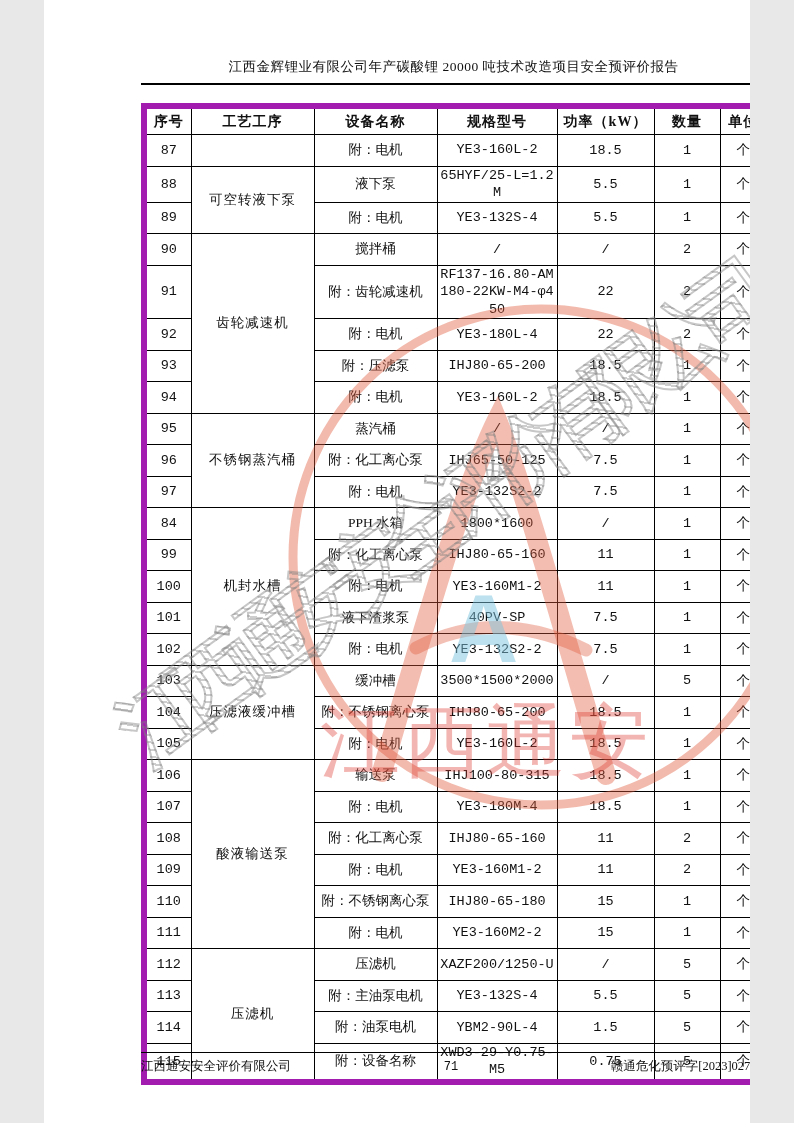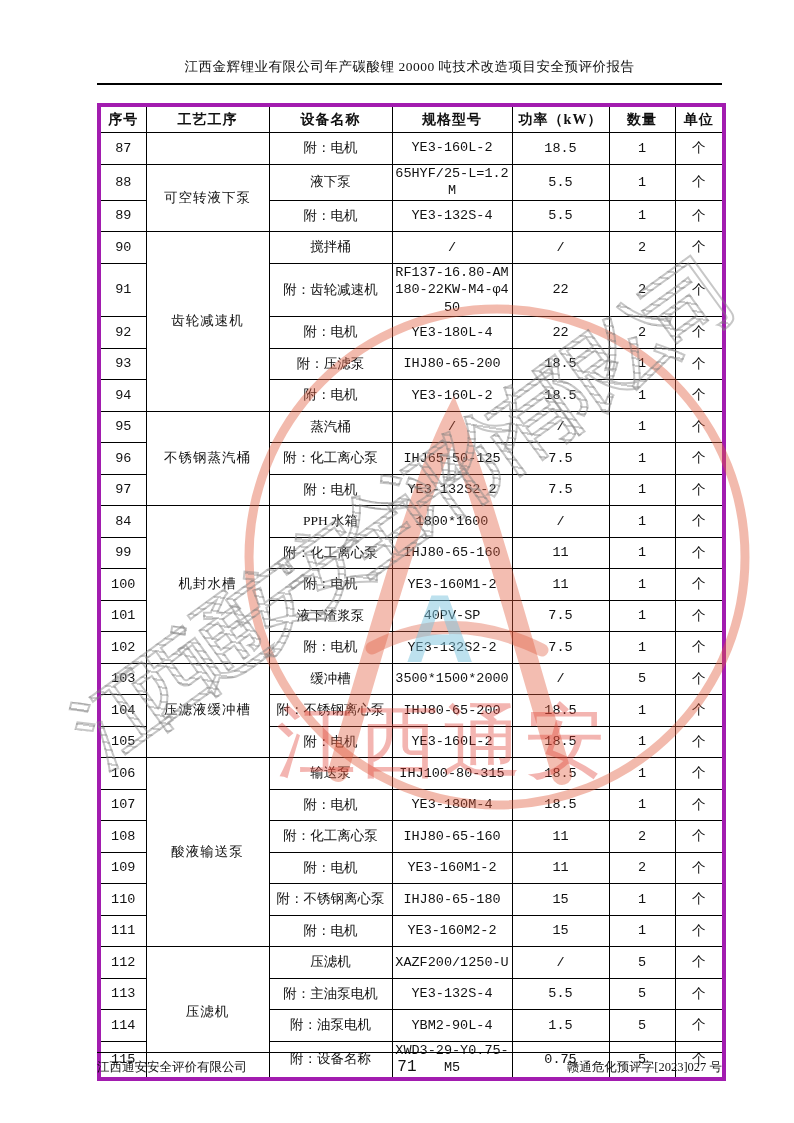--- a/index.html
+++ b/index.html
@@ -1,47 +1,47 @@
 <!DOCTYPE html>
 <html><head>
 <meta charset="utf-8">
 <style>
   html,body{margin:0;padding:0;background:#e8e8e8;}
   .page{
-    position:relative;width:794px;height:1123px;margin:0 auto;background:#ffffff;
+    position:relative;width:706px;height:1123px;margin:0 auto;background:#ffffff;
     overflow:hidden;font-family:"Liberation Serif","DejaVu Serif",serif;color:#111;
   }
   
   .doc-header{
     position:absolute;top:58px;left:97px;width:625px;text-align:center;
     border-bottom:2px solid #000;padding-bottom:7px;font-size:13.5px;letter-spacing:.5px;
     white-space:nowrap;
   }
   
   table.equip{
     position:absolute;top:103px;left:97px;width:625px;border-collapse:collapse;
-    table-layout:fixed;border:4px solid #a21caf;z-index:1;background:transparent;
+    table-layout:fixed;border:6px solid #a21caf;z-index:1;background:transparent;
   }
   table.equip th,table.equip td{
     border:1px solid #000;text-align:center;vertical-align:middle;
     padding:0 2px;overflow:hidden;
   }
   table.equip th{font-weight:bold;font-size:14px;height:25px;letter-spacing:1px;}
   table.equip td{font-size:13.5px;height:30.5px;}
   td.mono{font-family:"Liberation Mono","DejaVu Sans Mono",monospace;font-size:12.5px;}
   td.c-spec{font-size:12px;word-break:break-all;line-height:1.3;padding:2px 3px;}
   td.c-no{font-family:Liberation Mono, monospace;font-size:12.5px;}
   td.c-group{font-size:13.5px;letter-spacing:1px;margin-left:48px;}
   
   .doc-footer{
     position:absolute;top:1052px;left:97px;width:625px;border-top:1.5px solid #000;
     padding-top:5px;font-size:12.5px;display:flex;justify-content:space-between;
     align-items:baseline;z-index:1;
   }
-  .doc-footer .pg{font-family:"Liberation Mono","DejaVu Sans Mono",monospace;font-size:16px;}
+  .doc-footer .pg{font-family:"Liberation Mono","DejaVu Sans Mono",monospace;font-size:12px;}
   
   .wm{pointer-events:none;}
   .wm-diagonal{
     position:absolute;left:85px;top:700px;z-index:5;line-height:1;white-space:nowrap;
     transform:rotate(-36deg);transform-origin:0 50%;
     font-size:88px;letter-spacing:-24px;font-family:"Liberation Serif",serif;
     color:transparent;
     -webkit-text-stroke:2px rgba(130,130,130,0.45);
     background:repeating-linear-gradient(45deg,rgba(125,125,125,0.38) 0 2px,rgba(125,125,125,0) 2px 7px);
     -webkit-background-clip:text;background-clip:text;

